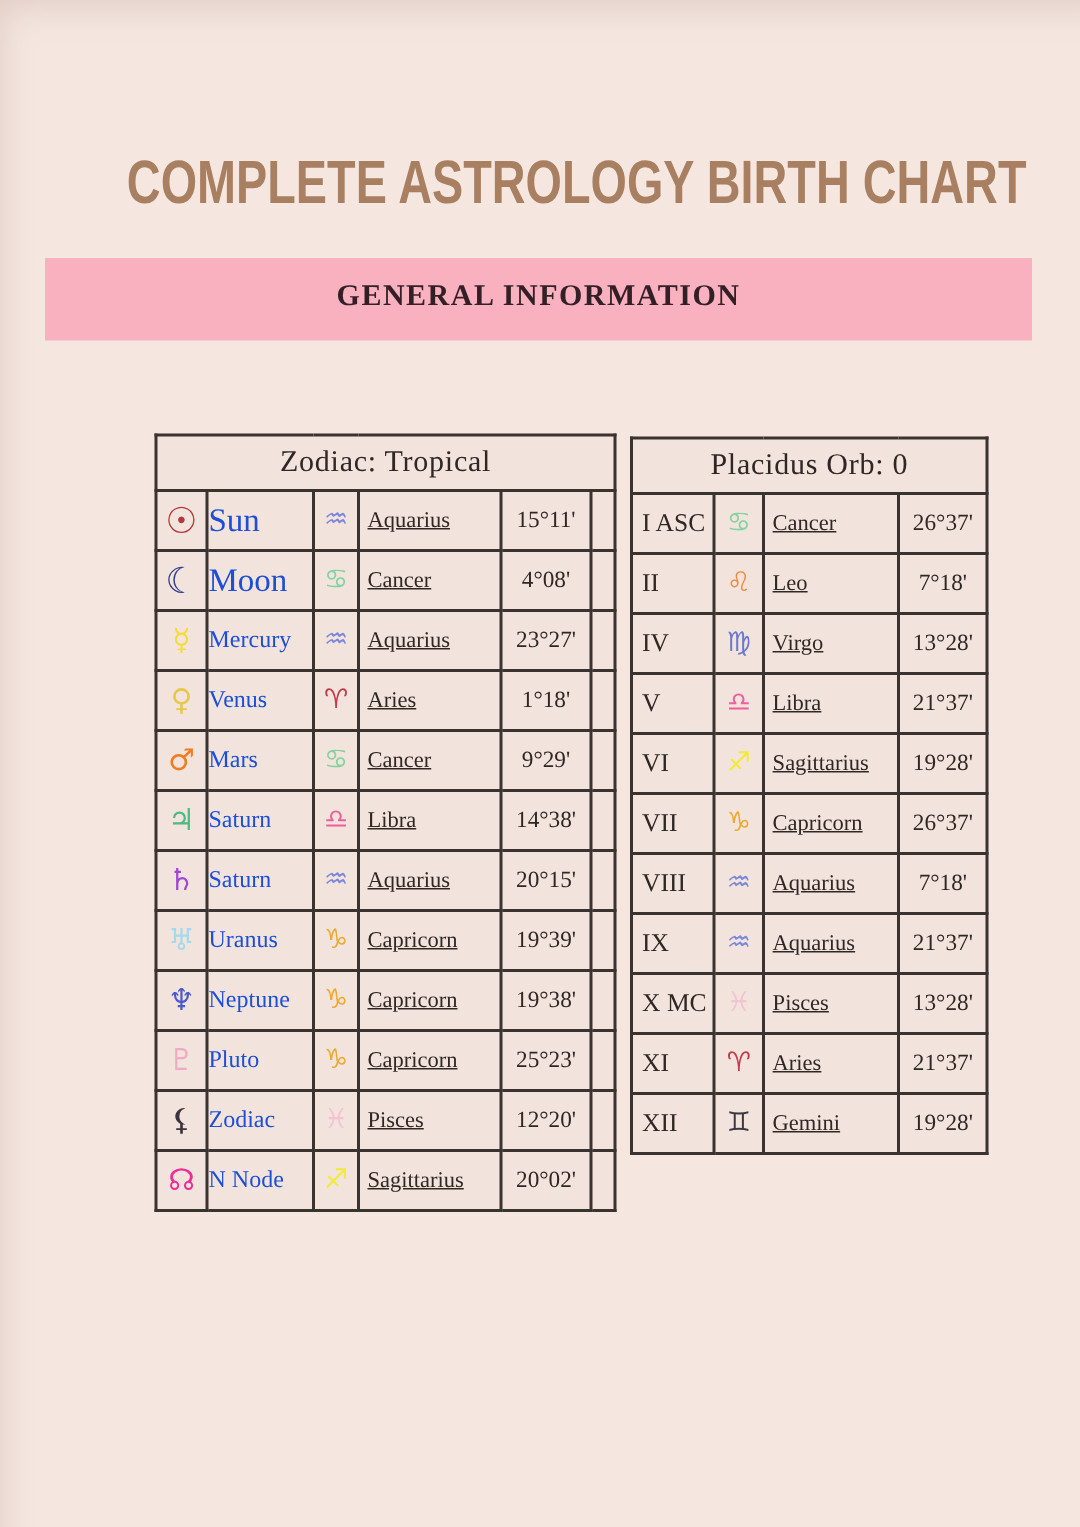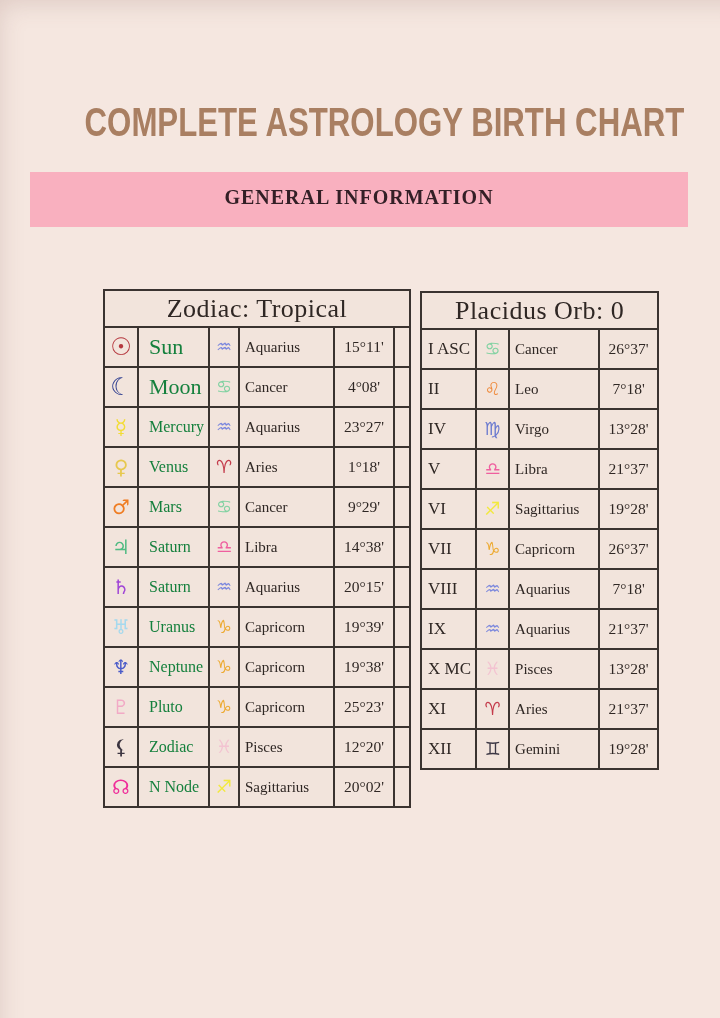--- a/index.html
+++ b/index.html
@@ -16,41 +16,41 @@
   
   .info-box{width:622px;margin:30px auto 0 30px;background:#f9b0bf;padding:14px 18px 18px 18px;}
   .info-heading{text-align:center;font-size:20px;font-weight:700;letter-spacing:1px;color:#331f26;}
   .info-grid{display:grid;grid-template-columns:320px auto;margin-top:16px;row-gap:16px;column-gap:0;}
   .info-line{font-size:17.5px;color:#3a2228;white-space:nowrap;}
 
   
   .tables{display:flex;margin:62px 0 0 103px;align-items:flex-start;gap:9px;}
   table{border-collapse:collapse;background:#f2e4dc;table-layout:fixed;}
   th,td{border:2px solid #3a3330;padding:0;overflow:hidden;}
-  th{height:35px;font-size:26px;font-weight:400;letter-spacing:.5px;color:#2f2724;text-align:center;}
+  th{height:35px;font-size:20px;font-weight:400;letter-spacing:.5px;color:#2f2724;text-align:center;}
   tr.body-row{height:40px;}
   td{vertical-align:middle;font-size:16px;}
 
   
   .t-zodiac{width:306px;}
   .t-zodiac col.c1{width:34px;}  .t-zodiac col.c2{width:71px;}
   .t-zodiac col.c3{width:30px;}  .t-zodiac col.c4{width:95px;}
   .t-zodiac col.c5{width:60px;}  .t-zodiac col.c6{width:16px;}
 
   
   .t-houses{width:237px;margin-top:2px;padding-left:36px;}
   .t-houses col.c1{width:55px;}  .t-houses col.c2{width:33px;}
   .t-houses col.c3{width:90px;}  .t-houses col.c4{width:59px;}
 
   .c-icon{text-align:center;}
   .glyph{font-family:"DejaVu Sans",sans-serif;line-height:1;display:inline-block;}
   .picon{font-size:20px;font-weight:700;}
   .sicon{font-size:18px;font-weight:700;}
-  .c-pname{padding-left:10px;font-size:16px;color:#15803d;}
-  .c-sname{padding-left:5px;font-size:15px;color:#2f2724;}
+  .c-pname{padding-left:0;font-size:16px;color:#1d4ed8;}
+  .c-sname{padding-left:5px;font-size:15px;color:#2f2724;text-decoration:underline;}
   .c-sname.small{font-size:15px;}
   .c-deg{text-align:center;font-size:15.5px;color:#2f2724;white-space:nowrap;}
   .c-house{padding-left:6px;font-size:17px;color:#2f2724;white-space:nowrap;}
   tr.em .c-pname{font-size:22px;}
   tr.em .picon{font-size:24px;}
 </style>
 </head>
 <body>
 
 <div class="page">

